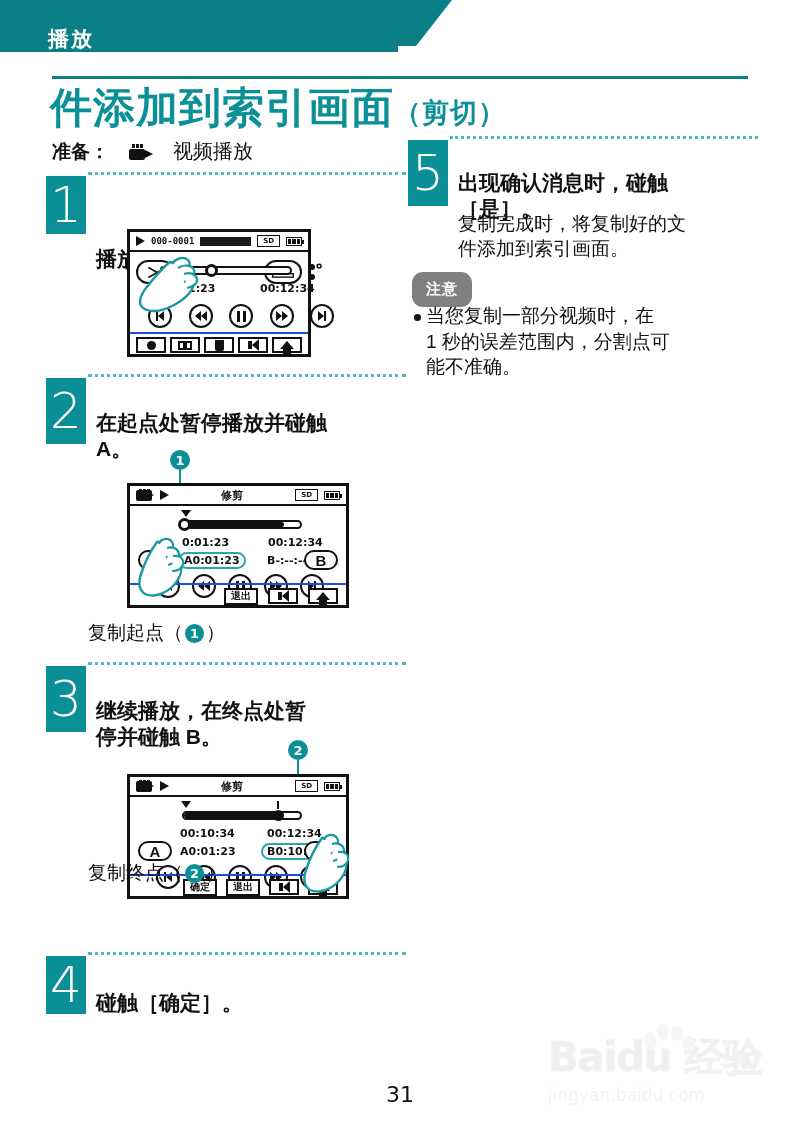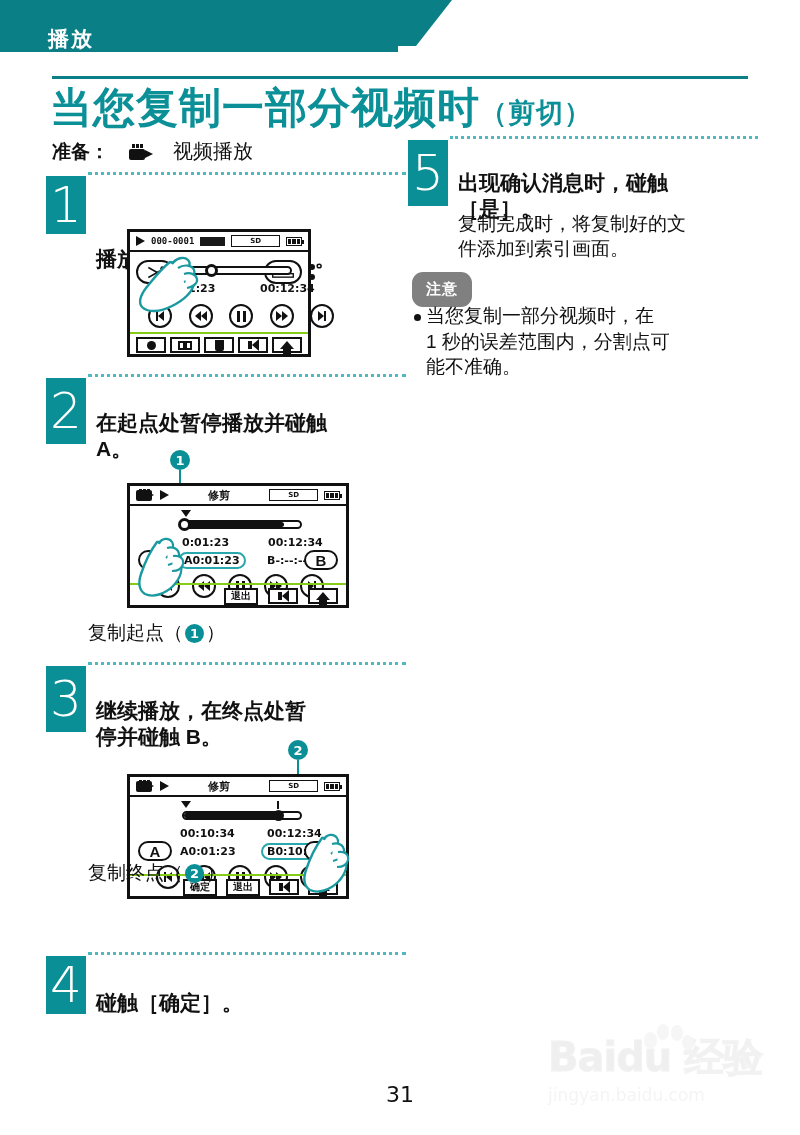--- a/index.html
+++ b/index.html
@@ -135,21 +135,21 @@
     background: #fff;
     box-sizing: border-box;
   }
   .dev-top {
     position:relative; height: 18px; border-bottom: 2px solid #111;
     display:flex; align-items:center; padding: 0 6px; gap:6px;
     font-size: 9px; font-weight:bold; font-family:"DejaVu Sans Mono", monospace;
   }
   .dev-title { flex:1; text-align:center; font-size:11px; font-weight:bold; font-family:"Liberation Sans", sans-serif;}
   .sd-badge {
-    border:1.5px solid #111; font-size:7px; font-weight:bold; padding:0 18px;
+    border:1.5px solid #111; font-size:7px; font-weight:bold; padding:0 5px;
     font-family:"DejaVu Sans", sans-serif; line-height:10px;
   }
   .batt { width:16px; height:9px; border:1.5px solid #111; position:relative; display:flex; gap:1px; padding:1px; box-sizing:border-box;}
   .batt i { flex:1; background:#111; }
   .batt::after{content:""; position:absolute; right:-3px; top:2px; width:2px; height:4px; background:#111;}
   .play-tri { width:0;height:0;border-left:9px solid #111;border-top:5px solid transparent;border-bottom:5px solid transparent;}
   .blackbar { height:9px; background:#1a1a1a; flex:1; }
 
   .dev-body { position:relative; height: calc(100% - 18px); }
   .seek-track {
@@ -198,21 +198,21 @@
   }
   .ic-prev, .ic-next, .ic-rew, .ic-ff { display:flex; align-items:center; }
   .tri-l { width:0;height:0;border-right:6px solid #111;border-top:5px solid transparent;border-bottom:5px solid transparent;}
   .tri-r { width:0;height:0;border-left:6px solid #111;border-top:5px solid transparent;border-bottom:5px solid transparent;}
   .bar-v { width:2px;height:10px;background:#111;}
   .pause-ic { display:flex; gap:3px; }
   .pause-ic i { width:3px;height:11px;background:#111;}
 
   .dev-bottom {
     position:absolute; left:0; right:0; bottom:0; height:24px;
-    border-top:2px solid #84cc16; display:flex; align-items:center;
+    border-top:2px solid #1d4ed8; display:flex; align-items:center;
     justify-content:space-around; padding:0 4px; box-sizing:border-box;
   }
   .bbtn {
     min-width:30px; height:16px; border:2px solid #111; background:#fff;
     display:flex;align-items:center;justify-content:center; box-sizing:border-box;
     font-size:10px; font-weight:bold;
   }
   .bbtn.txt { padding:0 5px; height:17px; }
   .ic-rec { width:9px;height:9px;border-radius:50%;background:#111;}
   .ic-idx { width:14px;height:9px;background:#111; position:relative;}
@@ -275,21 +275,21 @@
 </style>
 </head>
 <body>
 
 <div class="header-banner"></div>
 <div class="header-banner-tail"></div>
 <div class="header-title">播放</div>
 
 <div class="title-rule"></div>
 <div class="page-title">
-  <span>当您复制一部分视频时</span><span class="paren">（剪切）</span>
+  <span>件添加到索引画面</span><span class="paren">（剪切）</span>
 </div>
 
 <div class="prep-line">
   <span>准备：</span>
   <span class="cam-icon">
       <span class="cam-dots">
         <i></i>
         <i></i>
         <i></i>
       </span>

